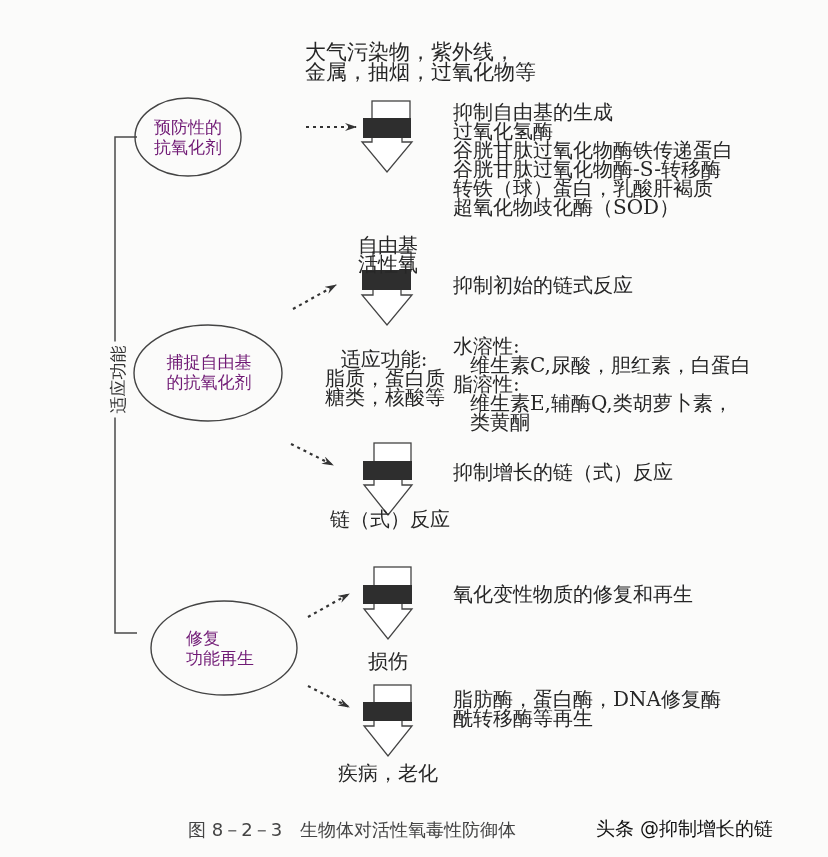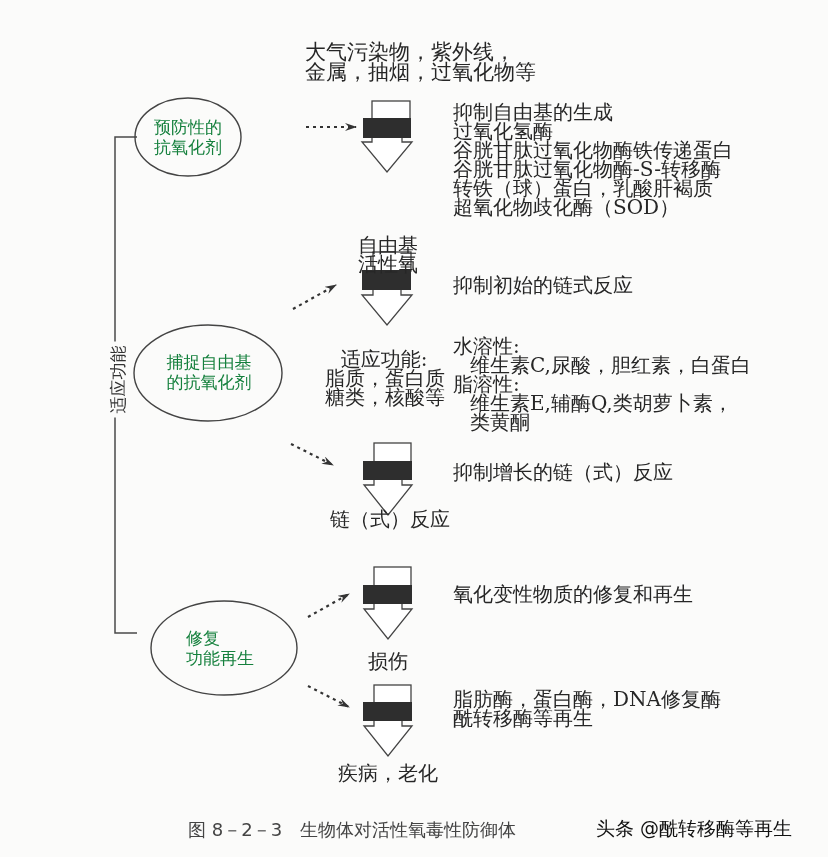--- a/index.html
+++ b/index.html
@@ -2,21 +2,21 @@
 <html><head>
 <meta charset="utf-8">
 <style>
   html, body { margin:0; padding:0; }
   body { width:828px; height:857px; background:#fbfbfa; position:relative; overflow:hidden;
          font-family:"DejaVu Serif","Liberation Serif",serif; color:#222; }
   .abs { position:absolute; }
   .txt { font-size:20px; line-height:19px; white-space:pre; color:#262626; }
   .center { text-align:center; }
   svg.layer { position:absolute; left:0; top:0; }
-  .ellipse-label { font-size:17px; line-height:20px; text-align:center; color:#15803d; white-space:pre; }
+  .ellipse-label { font-size:17px; line-height:20px; text-align:center; color:#701a75; white-space:pre; }
   .vlabel { font-size:17px; color:#333; transform:rotate(-90deg); transform-origin:center center; white-space:nowrap; background:#fbfbfa; padding:0 2px; }
   .caption { font-size:18px; color:#444; white-space:pre; font-family:"DejaVu Sans","Liberation Sans",sans-serif; }
   .watermark { font-size:19px; color:#111; font-family:"DejaVu Sans","Liberation Sans",sans-serif; }
 </style>
 </head>
 <body>
 
 <svg class="layer" width="828" height="857">
   <defs>
     <marker id="ah" markerWidth="12" markerHeight="8" refX="11" refY="4" orient="auto" markerUnits="userSpaceOnUse">
@@ -102,13 +102,13 @@
 <div class="abs txt center" style="left:330px; top:510px; width:115px;">链（式）反应</div>
 
 <div class="abs txt" style="left:453px; top:585px;">氧化变性物质的修复和再生</div>
 <div class="abs txt center" style="left:360px; top:652px; width:56px;">损伤</div>
 
 <div class="abs txt" style="left:453px; top:690px;">脂肪酶，蛋白酶，DNA修复酶
 酰转移酶等再生</div>
 <div class="abs txt center" style="left:336px; top:764px; width:104px;">疾病，老化</div>
 
 <div class="abs caption" style="left:188px; top:818px;">图 8－2－3　生物体对活性氧毒性防御体</div>
-<div class="abs watermark" style="left:596px; top:816px;">头条 @酰转移酶等再生</div>
+<div class="abs watermark" style="left:596px; top:816px;">头条 @抑制增长的链</div>
 
 </body></html>

